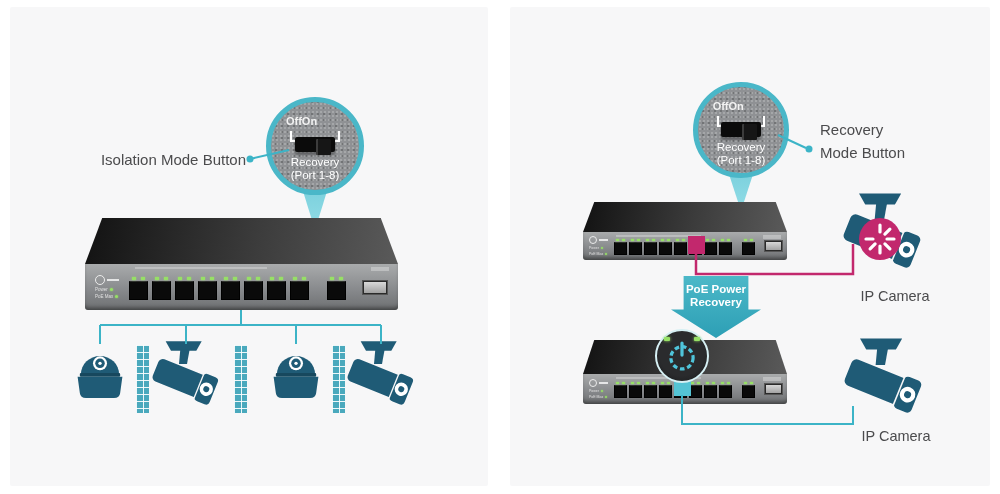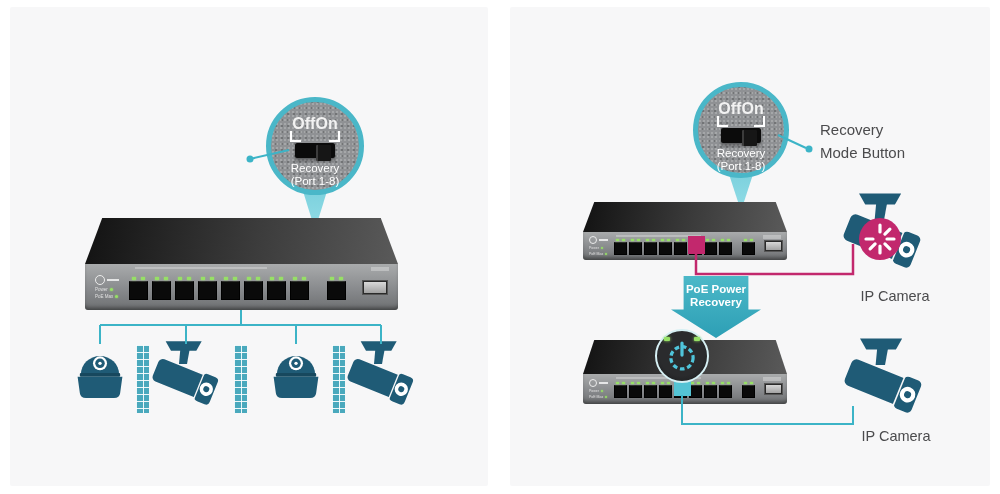--- a/index.html
+++ b/index.html
@@ -11,22 +11,22 @@
 
   
   .callout-circle{position:absolute;border-radius:50%;border:5px solid #4ab7c8;
     box-sizing:border-box;background-color:#8f9194;
     background-image:radial-gradient(rgba(255,255,255,.20) 1px,transparent 1.3px),
                      radial-gradient(rgba(0,0,0,.20) 1px,transparent 1.3px);
     background-size:4px 4px,6px 6px;background-position:0 0,2px 3px;
     z-index:3;display:flex;flex-direction:column;align-items:center;color:#fff;}
   .callout-pointer{position:absolute;background:linear-gradient(180deg,#74ccd9,#92dde7);
     clip-path:polygon(0 0,100% 0,50% 100%);z-index:2;}
-  .onoff-row{display:flex;justify-content:center;width:66%;margin-top:13px;
-    font-size:16px;font-weight:bold;color:#f2f2f2;}
+  .onoff-row{display:flex;justify-content:flex-start;width:66%;margin-top:13px;
+    font-size:11px;font-weight:bold;color:#f2f2f2;}
   .bk{position:absolute;width:9px;height:9px;}
   .bk-l{border-left:2px solid #fff;border-bottom:2px solid #fff;}
   .bk-r{border-right:2px solid #fff;border-bottom:2px solid #fff;}
   .knob-housing{width:40px;height:15px;background:#0b0b0b;border-radius:2px;margin-top:10px;
     position:relative;box-shadow:0 3px 3px rgba(0,0,0,.35);}
   .knob{position:absolute;right:4px;top:2px;width:13px;height:16px;background:#161616;
     border-left:2px solid #3c3c3c;border-radius:1px;}
   .callout-title{font-size:11.5px;margin-top:4px;line-height:13px;}
   .callout-sub{font-size:11.5px;line-height:13px;}
 
@@ -116,20 +116,21 @@
 <body>
 
 <div class="panel" id="panel-left">
 
   <svg class="lines">
     <circle cx="240" cy="152" r="3.5" fill="#3cb4c7"></circle>
     <path d="M240 152 L279 143" stroke="#3cb4c7" stroke-width="2" fill="none"></path>
     <path d="M231 303 V318 M90 318 H371 M90 318 V337 M176 318 V337 M286 318 V337 M371 318 V337" stroke="#3cb4c7" stroke-width="2" fill="none"></path>
   </svg>
 
+  <div class="pointer-label" style="left:20px;width:216px;top:144px;text-align:right;">Isolation Mode Button</div>
 
   <div class="callout-pointer" style="left:288px;top:168px;width:34px;height:55px;"></div>
   <div class="callout-circle" style="left:256px;top:90px;width:98px;height:98px;">
     <div class="onoff-row">
       <span>Off</span>
       <span>On</span>
     </div>
     <span class="bk bk-l" style="left:19px;top:29px;"></span>
     <span class="bk bk-r" style="right:19px;top:29px;"></span>
     <div class="knob-housing">

